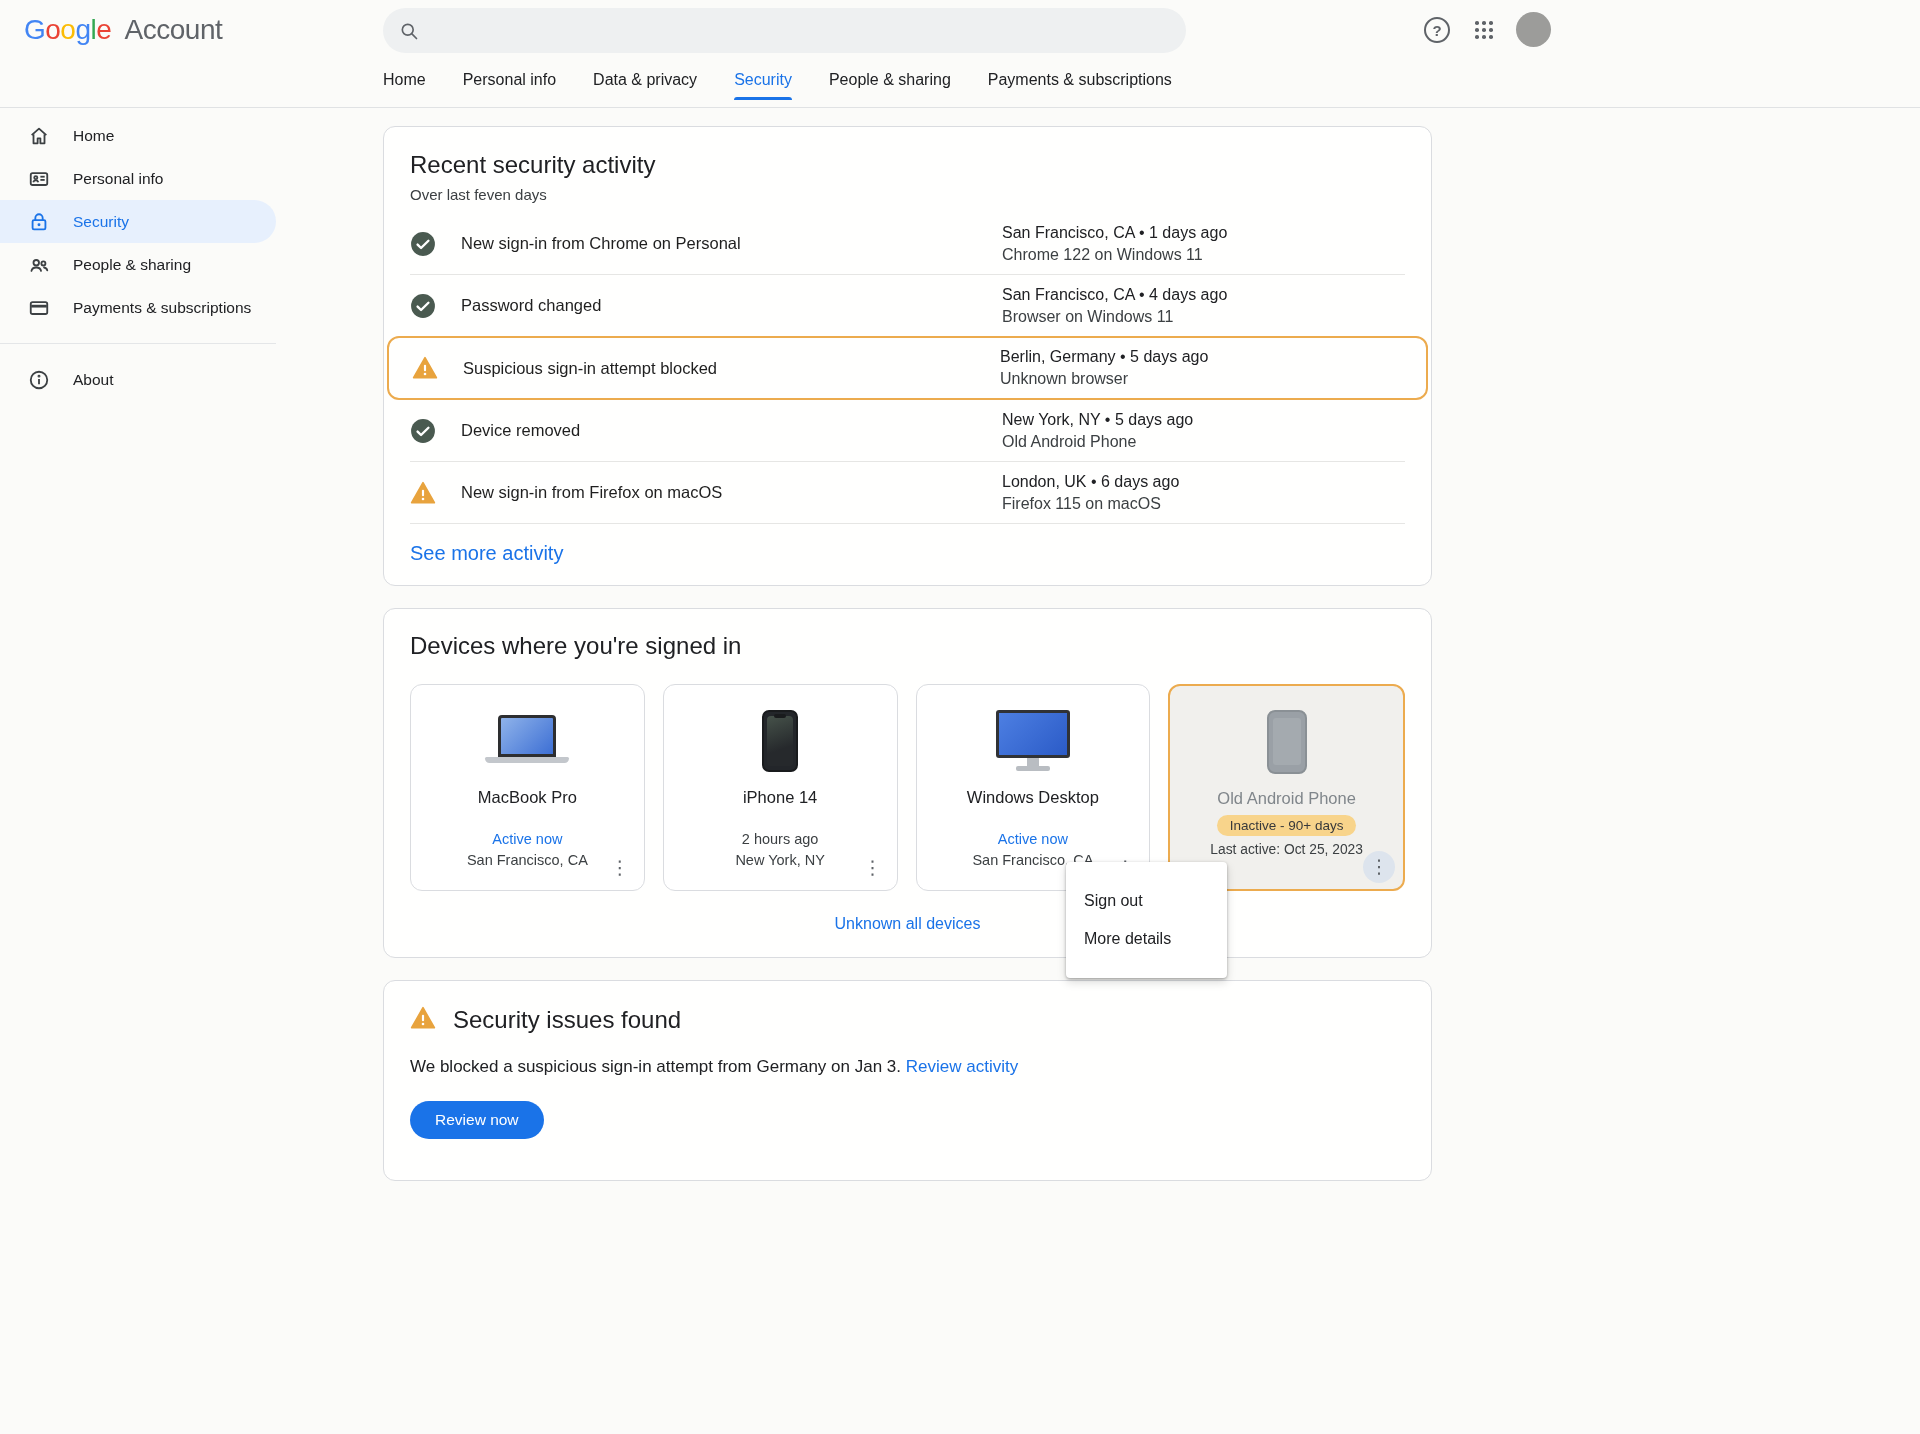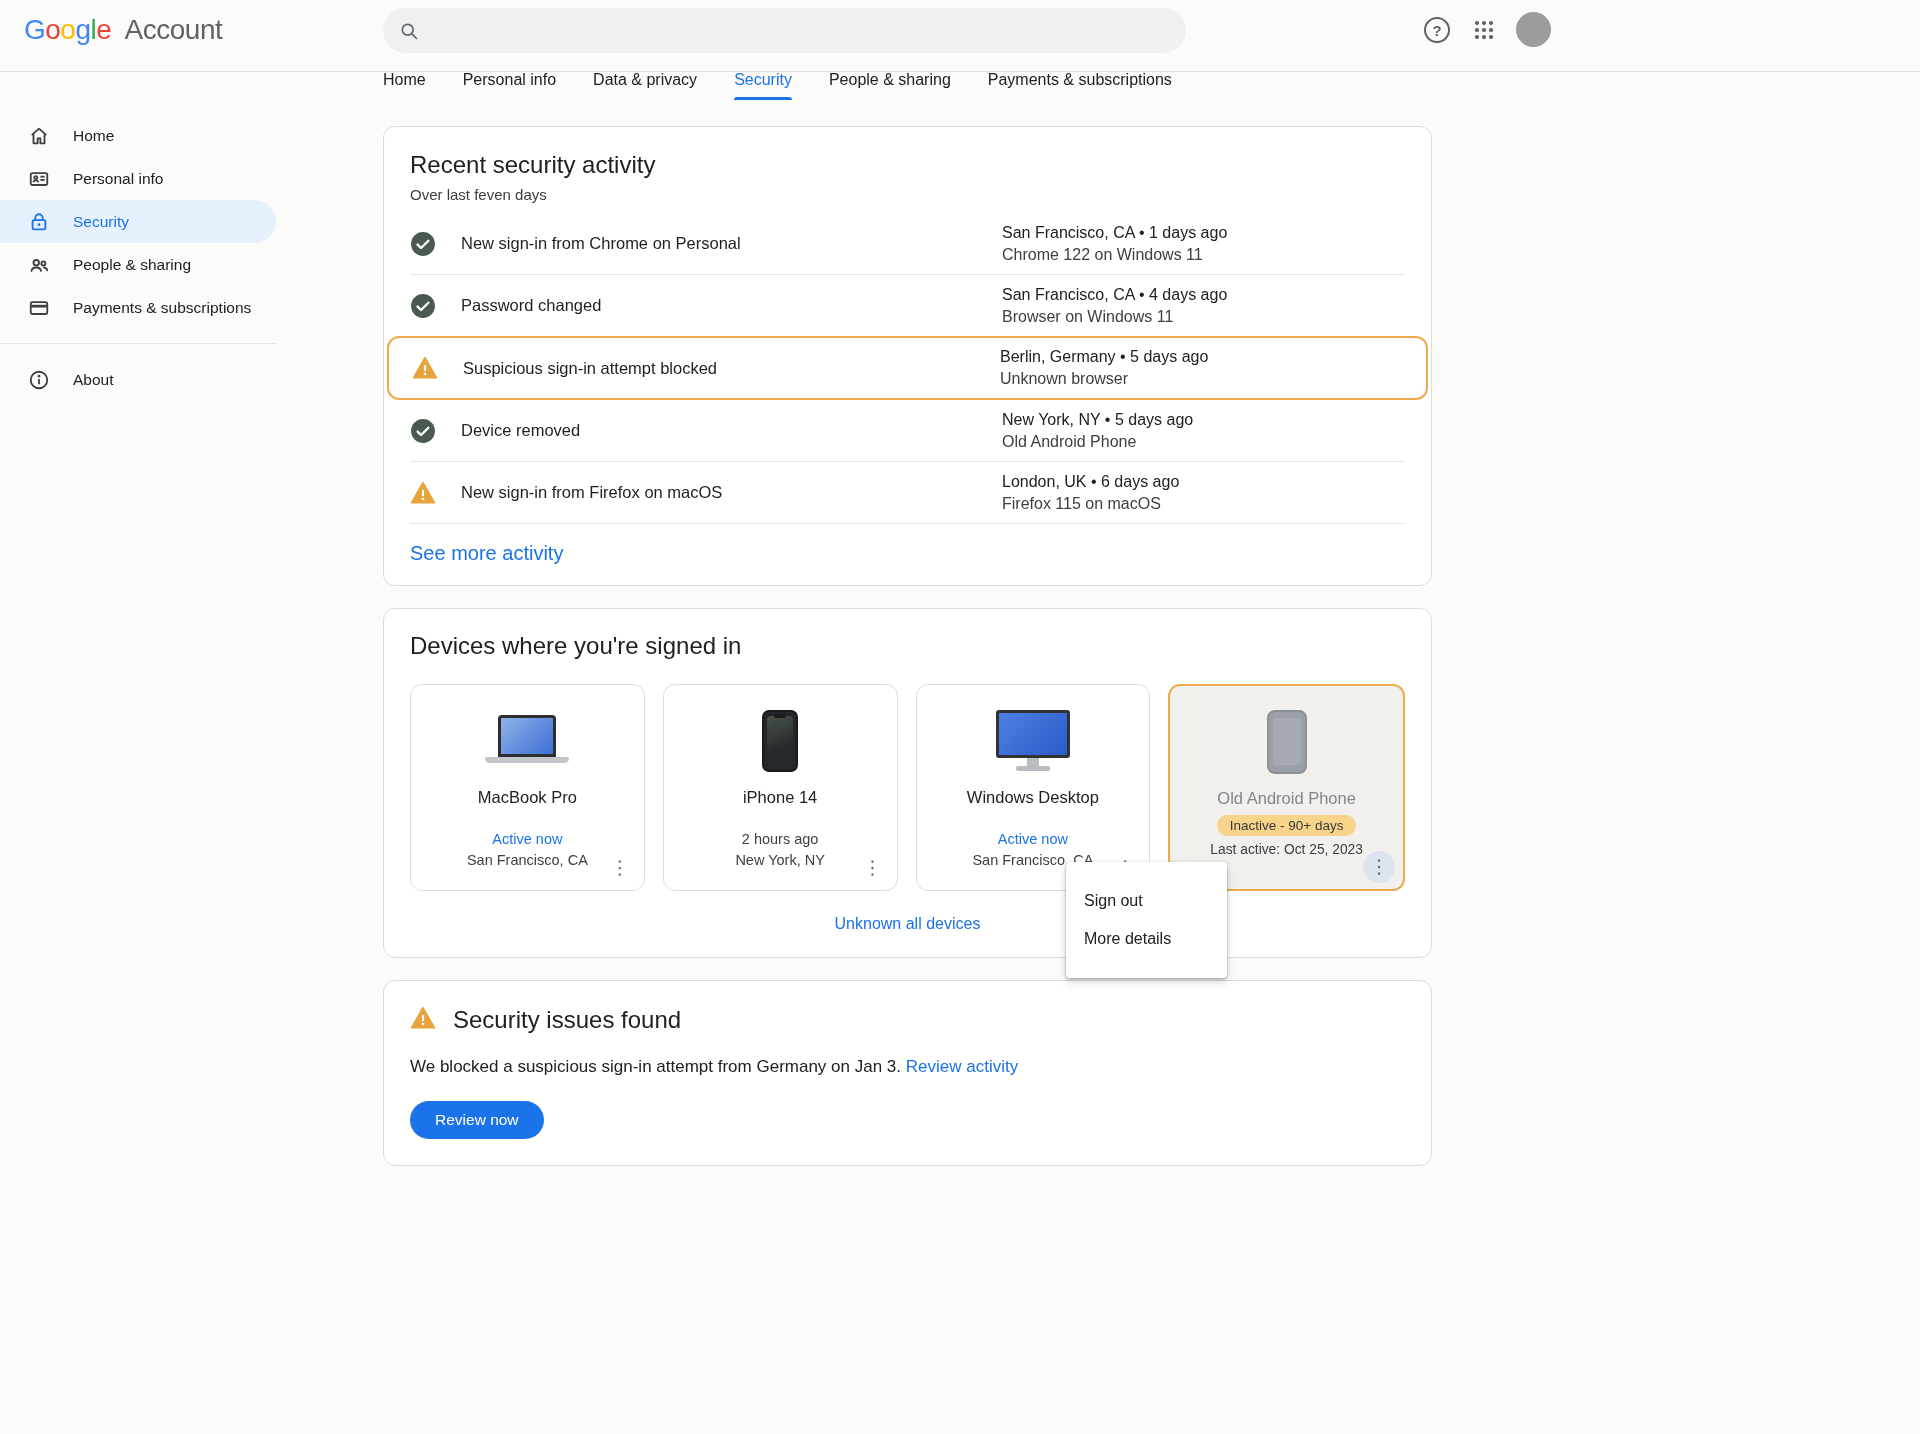--- a/index.html
+++ b/index.html
@@ -2,21 +2,21 @@
 <html><head>
 <meta charset="utf-8">
 <style>
   * { margin:0; padding:0; box-sizing:border-box; }
   html,body { width:1920px; height:1434px; }
   body { font-family:"Liberation Sans", sans-serif; background:#fbfbf9; color:#202124; overflow:hidden; }
 
   .page { position:relative; width:1920px; height:1434px; }
 
   
-  .header { position:absolute; left:0; top:0; width:1920px; height:72px; background:#fbfbf9; border-bottom:1px solid #e0e2e4; z-index:5; }
+  .header { position:absolute; left:0; top:0; width:1920px; height:108px; background:#fbfbf9; border-bottom:1px solid #e0e2e4; z-index:5; }
   .logo { position:absolute; left:24px; top:14px; font-size:28px; letter-spacing:-0.5px; cursor:pointer; }
   .logo .g-letters span { font-weight:500; }
   .logo .suffix { color:#5f6368; margin-left:6px; font-weight:400; }
   .searchbar { position:absolute; left:383px; top:8px; width:803px; height:45px; background:#eef0f1; border-radius:23px; display:flex; align-items:center; padding:0 16px; }
   .searchbar svg { flex:0 0 auto; }
   .searchbar input { border:none; outline:none; background:transparent; font-size:16px; margin-left:12px; flex:1; color:#202124; font-family:"Liberation Sans",sans-serif; }
   .hdr-ico { position:absolute; top:14px; width:32px; height:32px; display:flex; align-items:center; justify-content:center; cursor:pointer; }
   .help { left:1421px; }
   .help .q { width:26px; height:26px; border:2px solid #5f6368; border-radius:50%; color:#5f6368; font-size:15px; font-weight:700; display:flex; align-items:center; justify-content:center; }
   .apps { left:1468px; }
@@ -93,21 +93,21 @@
   .ill-phone-gray { position:relative; width:40px; height:64px; background:#9aa0a6; border-radius:8px; border:2px solid #8a9095; }
   .ill-phone-gray .inner { position:absolute; left:4px; top:6px; right:4px; bottom:7px; background:#a4aaaf; border-radius:3px; }
 
   .manage-wrap { text-align:center; margin-top:24px; }
   .manage-link { font-size:16px; font-weight:500; color:#1a73e8; cursor:pointer; text-decoration:none; }
 
   .ctx-menu { position:absolute; left:682px; top:253px; width:161px; background:#fff; border-radius:4px; box-shadow:0 1px 3px rgba(0,0,0,.3), 0 4px 10px rgba(0,0,0,.15); padding:20px 0; z-index:20; }
   .ctx-item { font-size:16px; color:#202124; padding:10px 18px; cursor:pointer; }
 
   
-  .card-issues { padding:24px 26px 26px 26px; }
+  .card-issues { padding:24px 26px 41px 26px; }
   .ci-head { display:flex; align-items:center; gap:17px; }
   .ci-title { font-size:24px; font-weight:400; color:#202124; }
   .ci-body { margin-top:22px; font-size:17px; color:#202124; }
   .ci-link { color:#1a73e8; cursor:pointer; text-decoration:none; }
   .btn-primary { margin-top:24px; display:inline-flex; align-items:center; justify-content:center; height:38px; padding:0 25px; background:#1a73e8; color:#fff; font-size:15.5px; font-weight:500; border:none; border-radius:19px; cursor:pointer; font-family:"Liberation Sans",sans-serif; }
 </style>
 </head>
 <body>
 
 <div class="page">

